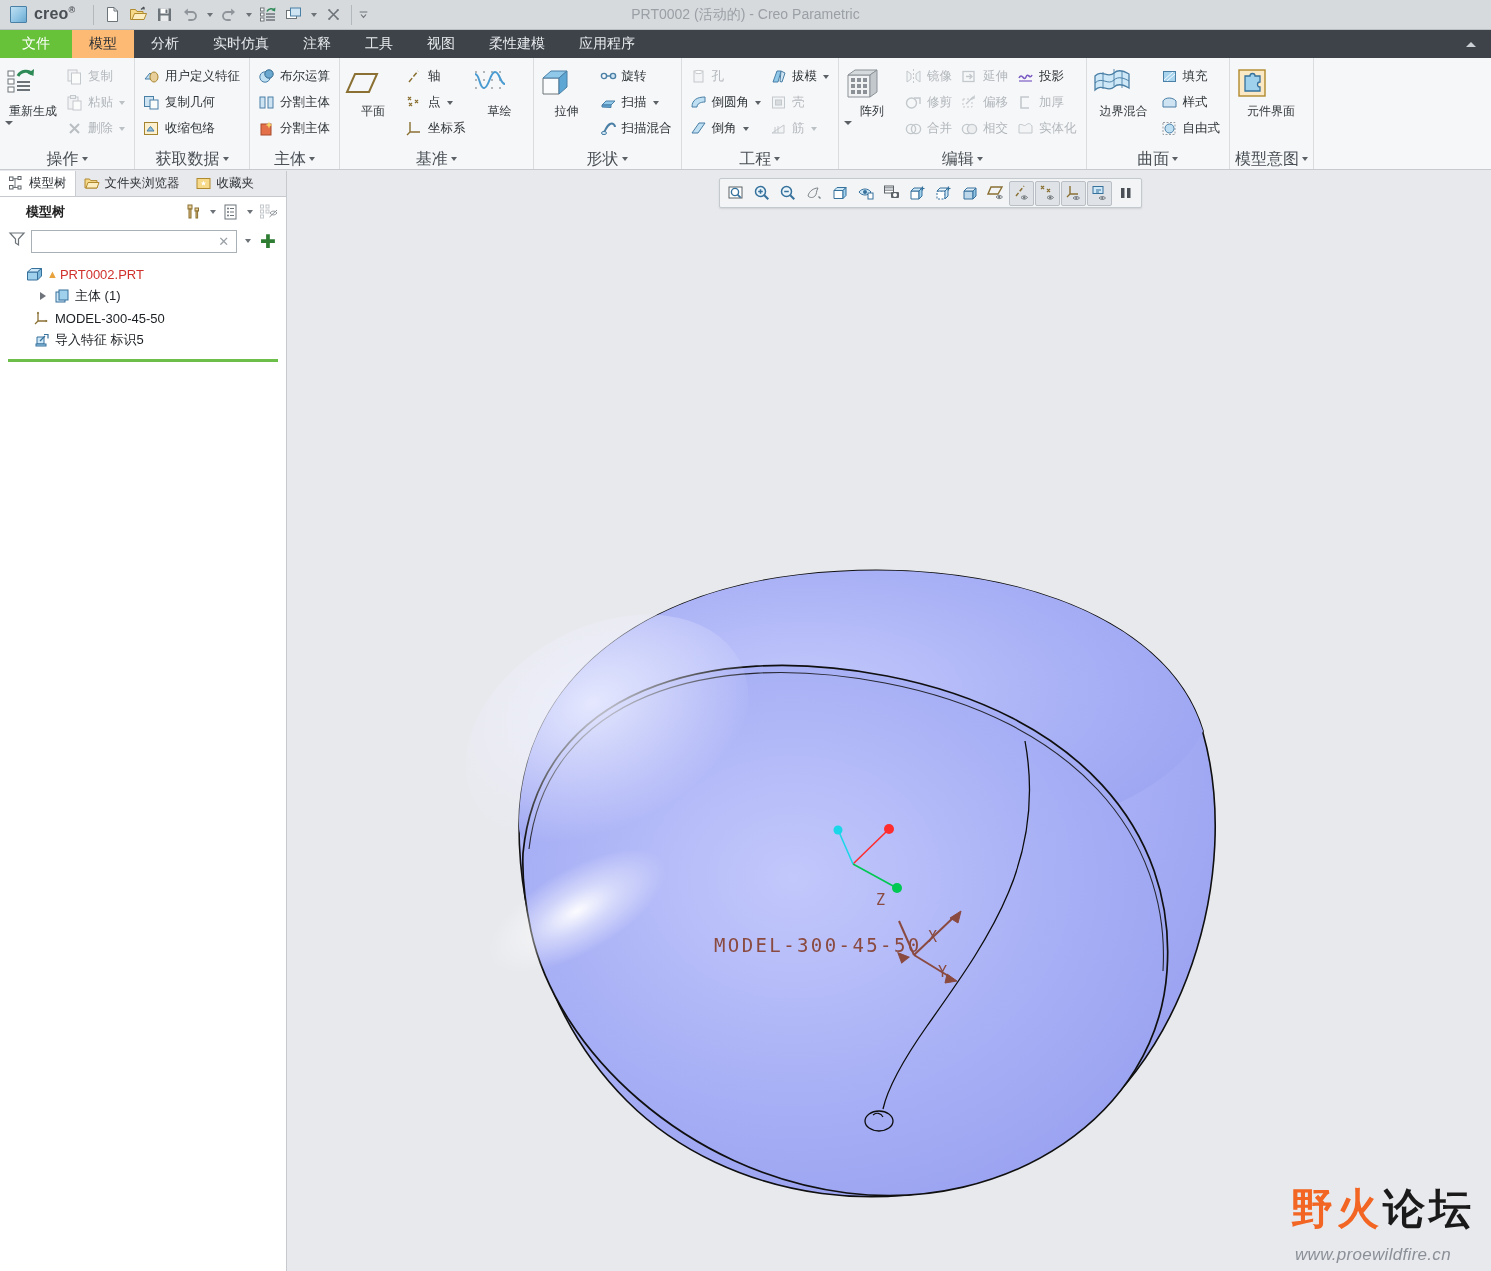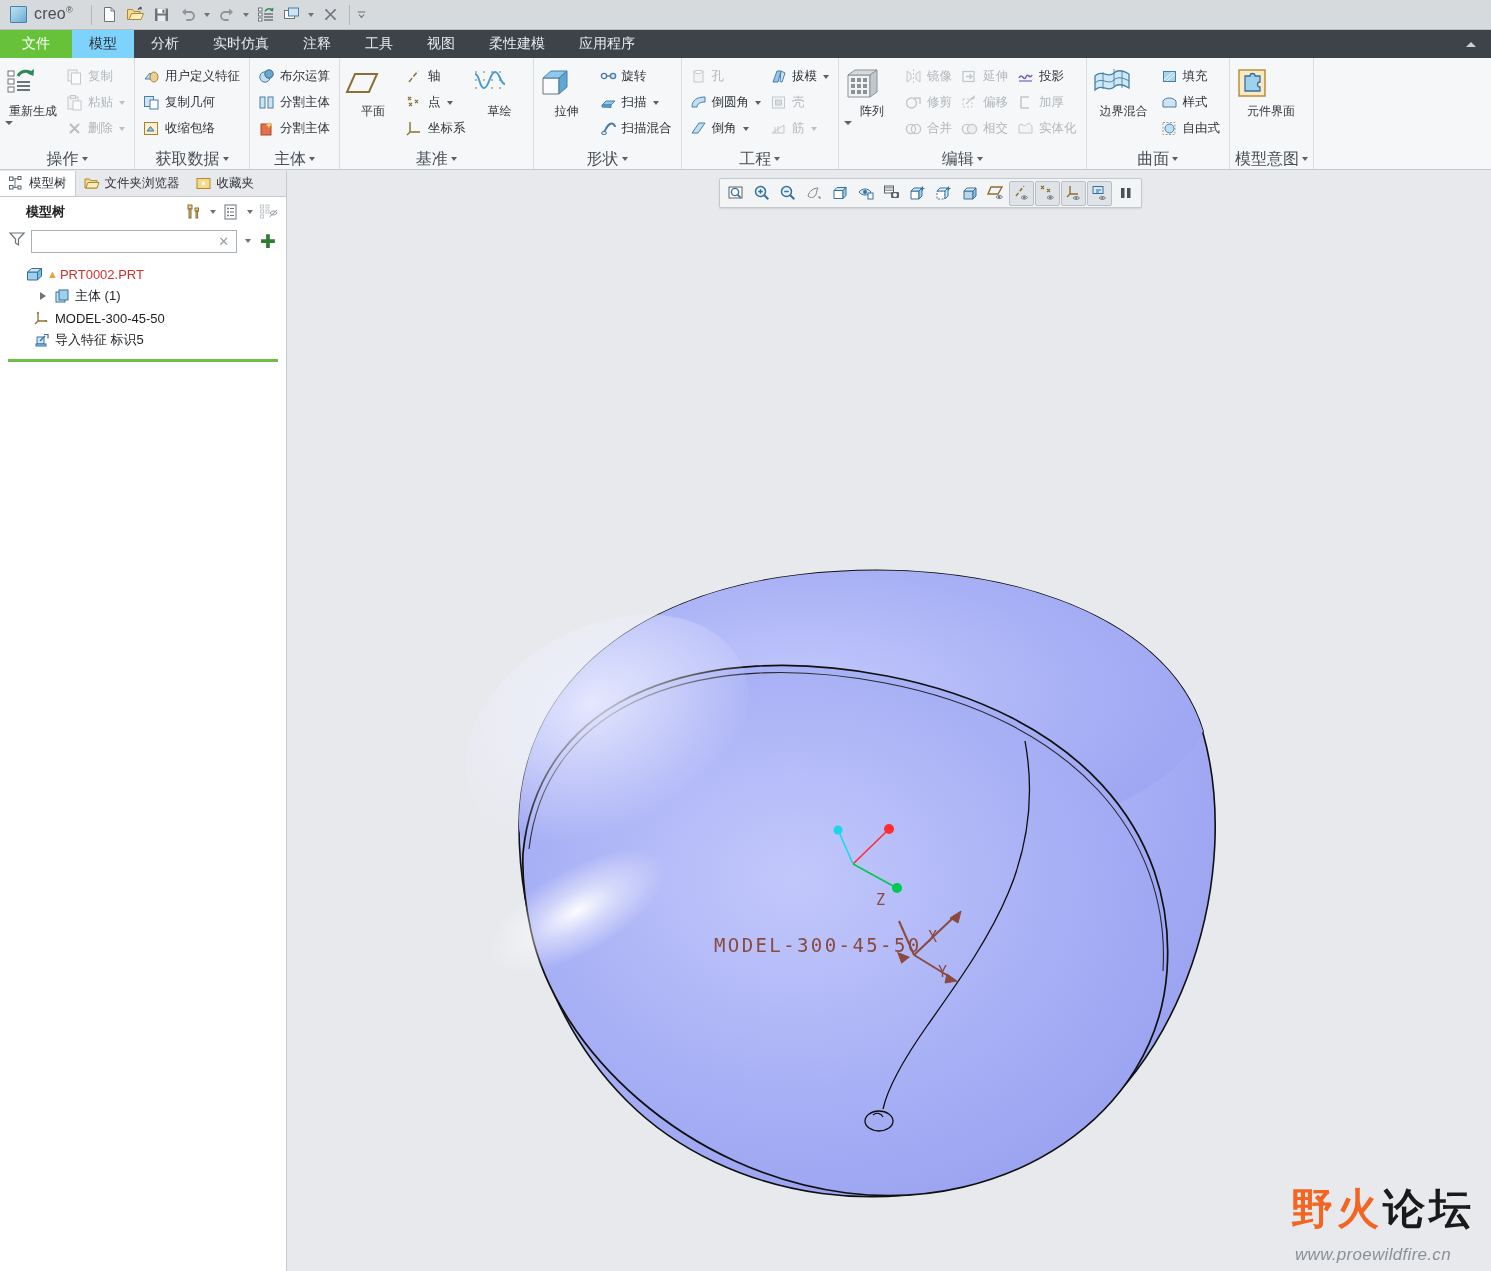--- a/index.html
+++ b/index.html
@@ -12,21 +12,21 @@
 
   
   .titlebar {
     position: absolute; left: 0; top: 0; width: 1491px; height: 30px;
     background: #d6dadd;
     display: flex; align-items: center;
     border-bottom: 1px solid #b9bec2;
   }
   .creo-badge {
     display: flex; align-items: center; gap: 7px;
-    padding: 0 12px 0 10px; height: 30px;
+    padding: 0 12px 0 10px; height: 30px; font-weight: bold;
   }
   .creo-cube {
     width: 17px; height: 17px; border: 1px solid #4a7fa6;
     background: linear-gradient(135deg,#bfe0f2 0%, #8dc3e3 60%, #6aa8cf 100%);
     border-radius: 1px;
   }
   .creo-word { font-size: 16px; color: #4a4f55; letter-spacing: .2px; }
   .creo-word sup { font-size: 9px; vertical-align: super; }
 
   .qat-sep { width: 1px; height: 20px; background: #b3b8bc; margin: 0 6px; }
@@ -51,21 +51,21 @@
   
   .tabbar {
     position: absolute; left: 0; top: 30px; width: 1491px; height: 28px;
     background: #3d4349; display: flex; align-items: stretch;
   }
   .tab {
     display: flex; align-items: center; padding: 0 17px;
     font-size: 14px; color: #e9ecef; cursor: default;
   }
   .tab.file { background: #67c23a; color: #fff; font-weight: normal; padding: 0 22px; }
-  .tab.active { background: #7dd3fc; color: #2c3136; }
+  .tab.active { background: #fdba74; color: #2c3136; }
   .tab-collapse {
     position: absolute; right: 8px; top: 30px; height: 28px; width: 24px;
     display: flex; align-items: center; justify-content: center;
   }
   .chev-up {
     width: 0; height: 0; border-left: 5px solid transparent;
     border-right: 5px solid transparent; border-bottom: 5px solid #ccd1d5;
   }
 
   
@@ -275,20 +275,21 @@
         </svg>
     </div>
   </div>
   <div class="qat-sep"></div>
   <div class="qat-caret">
     <svg width="13" height="13" viewBox="0 0 13 13">
         <path d="M2 3.5h9M3.5 6.5l3 3.5 3-3.5" stroke="#6c7278" stroke-width="1.3" fill="none"></path>
       </svg>
   </div>
 
+  <div class="title-text">PRT0002 (活动的) - Creo Parametric</div>
 </div>
 
 <div class="tabbar">
   <div class="tab file">文件</div>
   <div class="tab active">模型</div>
   <div class="tab">分析</div>
   <div class="tab">实时仿真</div>
   <div class="tab">注释</div>
   <div class="tab">工具</div>
   <div class="tab">视图</div>

